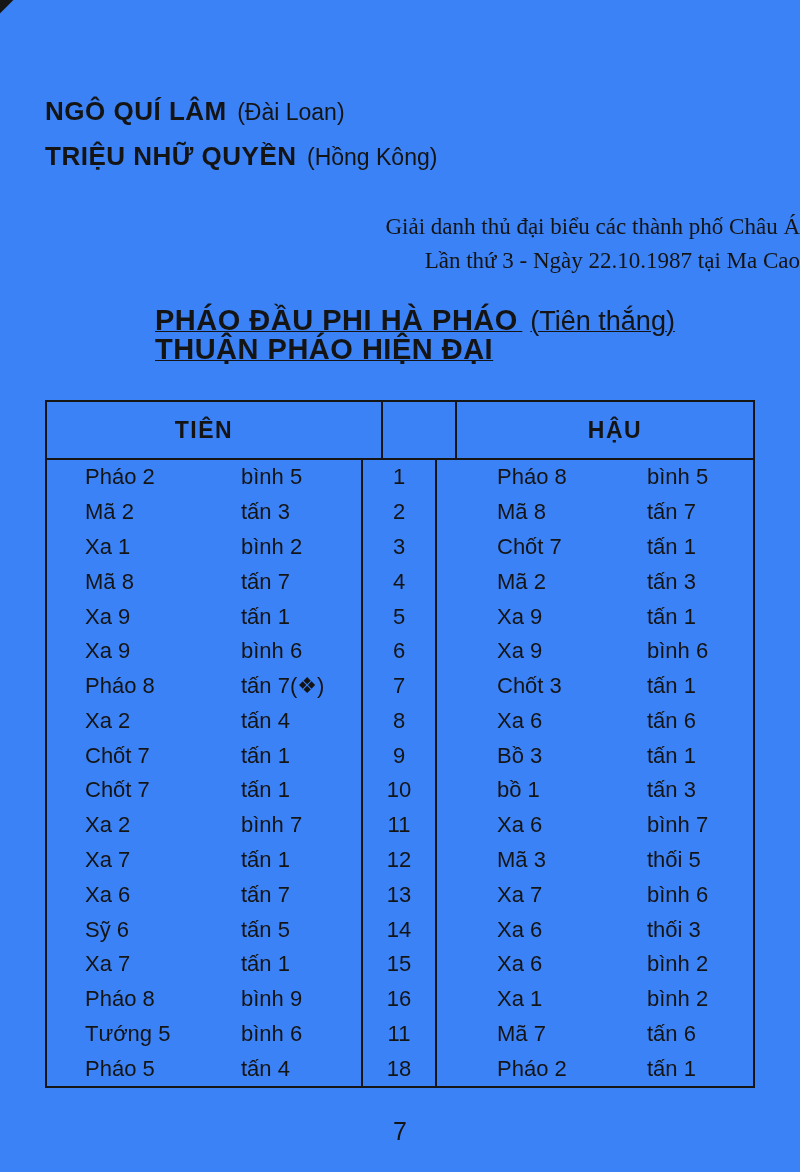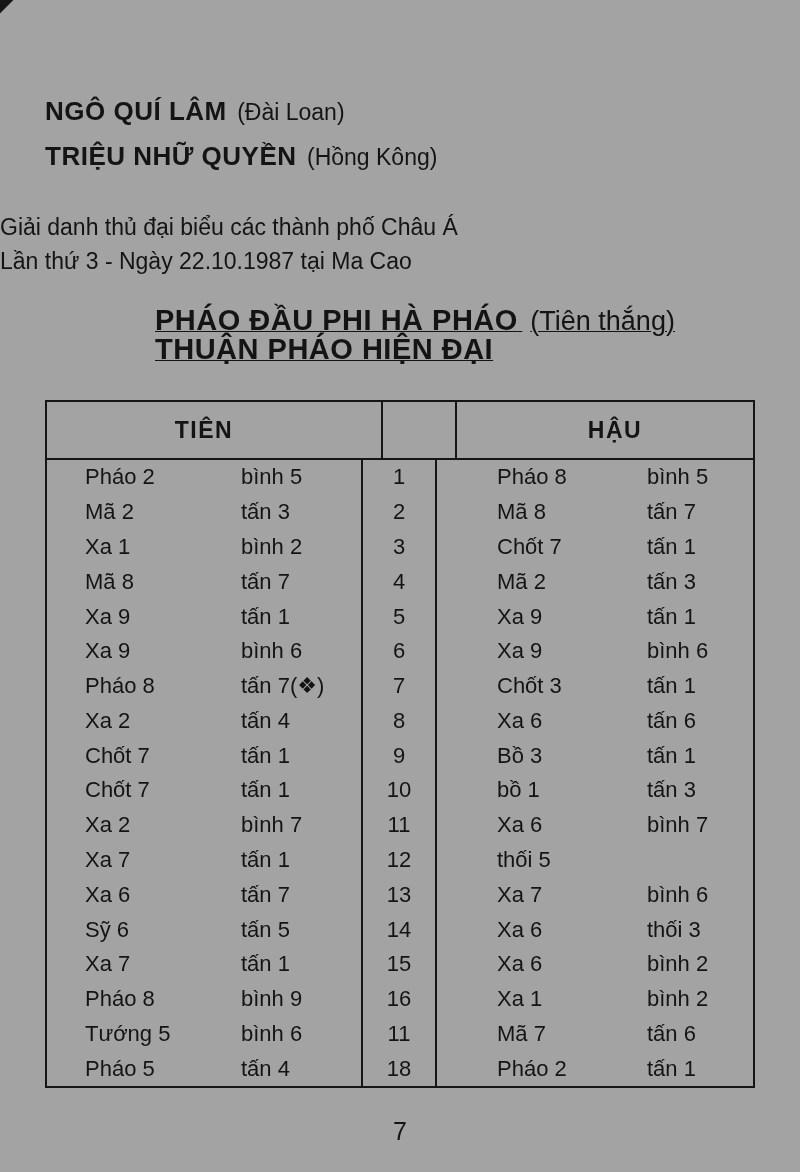--- a/index.html
+++ b/index.html
@@ -7,21 +7,21 @@
     padding: 0;
     background: #e8e8e8;
     font-family: "Liberation Sans", sans-serif;
     color: #141414;
   }
   .page {
     position: relative;
     width: 800px;
     height: 1172px;
     margin: 0 auto;
-    background: #a3a3a3;
+    background: #3b82f6;
     overflow: hidden;
   }
   
   .corner-mark {
     position: absolute;
     top: 0; left: 0;
     width: 20px; height: 20px;
     background:
       linear-gradient(135deg, #161616 9px, transparent 10px);
   }
@@ -42,23 +42,24 @@
   .author-origin {
     font-size: 23px;
     font-weight: 400;
     margin-left: 6px;
   }
   .event {
     position: absolute;
     top: 210px;
     left: 0;
     width: 100%;
-    text-align: left;
+    text-align: right;
     font-size: 23px;
     line-height: 34px;
+    font-family: Liberation Serif, serif;
   }
   .title-block {
     position: absolute;
     top: 308px;
     left: 155px;
     line-height: 24px;
     text-decoration: underline;
   }
   .title-bold {
     font-size: 29px;
@@ -311,20 +312,21 @@
             <span class="move">bình 7</span>
           </div>
         </div>
         <div class="row">
           <div class="c-tien">
             <span class="piece">Xa 7</span>
             <span class="move">tấn 1</span>
           </div>
           <div class="c-num">12</div>
           <div class="c-hau">
+            <span class="piece">Mã 3</span>
             <span class="move">thối 5</span>
           </div>
         </div>
         <div class="row">
           <div class="c-tien">
             <span class="piece">Xa 6</span>
             <span class="move">tấn 7</span>
           </div>
           <div class="c-num">13</div>
           <div class="c-hau">

